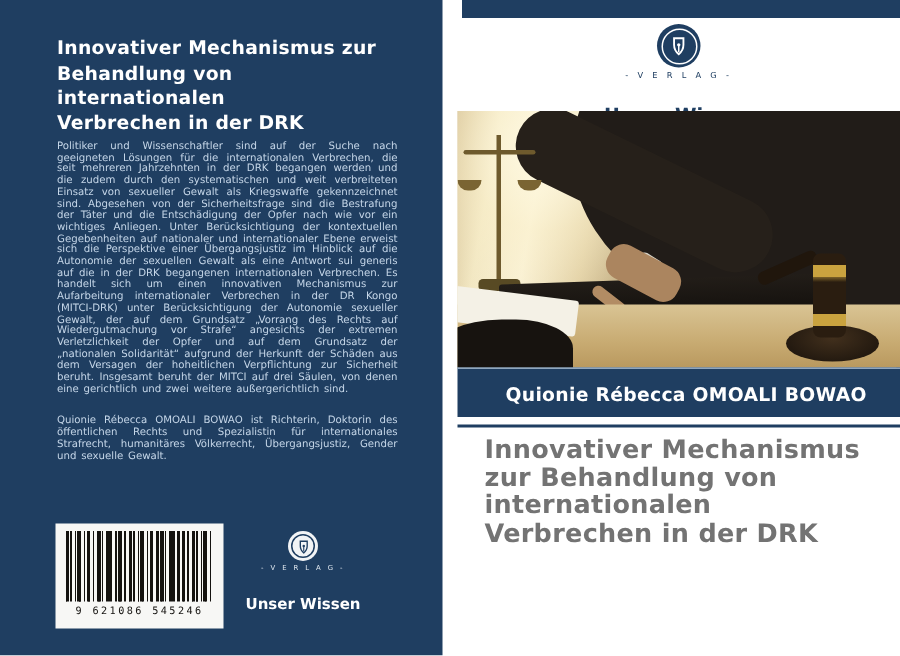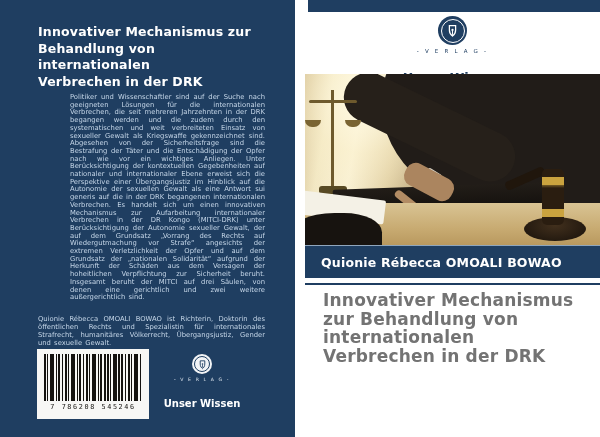--- a/index.html
+++ b/index.html
@@ -13,21 +13,20 @@
     background:#1f3e61; color:#cbdaeb;
     padding:24px 30px 0 38px;
   }
   .back-title {
     color:#ffffff; font-weight:bold; font-size:12.5px; line-height:16.5px;
     letter-spacing:0.2px; white-space:pre-line; margin-bottom:4px;
   }
   .back-blurb {
     font-size:6.8px; line-height:7.7px; text-align:justify; color:#c5d6e8;
     word-spacing:1px;
-    margin-left:32px;
   }
   .author-bio {
     margin-top:14px; font-size:6.8px; line-height:7.9px; text-align:justify;
     color:#c5d6e8; word-spacing:1px;
   }
   .barcode {
     position:absolute; left:37px; top:349px; width:112px; height:70px;
     background:#f7f7f5; padding:5px 7px 2px 7px;
   }
   .barcode-bars {
@@ -138,21 +137,21 @@
       #2a1d10 0%, #2a1d10 14%, #caa33f 14%, #caa33f 28%, #7c6228 28%, #2a1d10 34%,
       #2a1d10 72%, #caa33f 72%, #caa33f 86%, #2a1d10 86%, #2a1d10 100%);
   }
   .photo .gavel-handle {
     position:absolute; right:54px; bottom:62px; width:42px; height:9px;
     background:#20160c; border-radius:4px; transform:rotate(-24deg);
   }
 
   .author-bar {
     position:absolute; left:305px; top:245px; width:295px; height:33px;
-    background:#1f3e61; display:flex; align-items:center; padding-left:16px;
+    background:#1f3e61; display:flex; align-items:center; padding-left:32px;
     border-top:1px solid #8fa6bd;
   }
   .author-name { color:#ffffff; font-weight:bold; font-size:12.5px; letter-spacing:0.2px; }
   .title-rule { position:absolute; left:305px; top:283px; width:295px; height:2px; background:#1f3e61; }
 
   .front-title {
     position:absolute; left:323px; top:291px; width:272px;
     color:#737373; font-weight:bold; font-size:17px; line-height:18.5px;
     letter-spacing:0.2px; white-space:pre-line;
   }
@@ -170,21 +169,21 @@
   <aside class="left-panel">
     <h1 class="back-title">Innovativer Mechanismus zur
 Behandlung von internationalen
 Verbrechen in der DRK</h1>
     <p class="back-blurb">Politiker und Wissenschaftler sind auf der Suche nach geeigneten Lösungen für die internationalen Verbrechen, die seit mehreren Jahrzehnten in der DRK begangen werden und die zudem durch den systematischen und weit verbreiteten Einsatz von sexueller Gewalt als Kriegswaffe gekennzeichnet sind. Abgesehen von der Sicherheitsfrage sind die Bestrafung der Täter und die Entschädigung der Opfer nach wie vor ein wichtiges Anliegen. Unter Berücksichtigung der kontextuellen Gegebenheiten auf nationaler und internationaler Ebene erweist sich die Perspektive einer Übergangsjustiz im Hinblick auf die Autonomie der sexuellen Gewalt als eine Antwort sui generis auf die in der DRK begangenen internationalen Verbrechen. Es handelt sich um einen innovativen Mechanismus zur Aufarbeitung internationaler Verbrechen in der DR Kongo (MITCI-DRK) unter Berücksichtigung der Autonomie sexueller Gewalt, der auf dem Grundsatz „Vorrang des Rechts auf Wiedergutmachung vor Strafe“ angesichts der extremen Verletzlichkeit der Opfer und auf dem Grundsatz der „nationalen Solidarität“ aufgrund der Herkunft der Schäden aus dem Versagen der hoheitlichen Verpflichtung zur Sicherheit beruht. Insgesamt beruht der MITCI auf drei Säulen, von denen eine gerichtlich und zwei weitere außergerichtlich sind.</p>
     <p class="author-bio">Quionie Rébecca OMOALI BOWAO ist Richterin, Doktorin des öffentlichen Rechts und Spezialistin für internationales Strafrecht, humanitäres Völkerrecht, Übergangsjustiz, Gender und sexuelle Gewalt.</p>
   </aside>
 
   <div class="barcode">
     <div class="barcode-bars"></div>
-    <div class="barcode-number">7 786208 545246</div>
+    <div class="barcode-number">9 621086 545246</div>
   </div>
 
   <div class="logo-block logo-bottom">
     <div class="logo-circle">
       <div class="logo-circle-inner">
         <svg class="nib-svg" width="11" height="11" viewBox="0 0 24 24">
           <path d="M7 4 h10 v7 c0 5.5 -3.2 8.6 -5 10 c-1.8 -1.4 -5 -4.5 -5 -10 Z" fill="none" stroke="currentColor" stroke-width="2"></path>
           <line x1="12" y1="12" x2="12" y2="19" stroke="currentColor" stroke-width="1.6"></line>
           <circle cx="12" cy="11" r="1.8" fill="currentColor"></circle>
         </svg>

